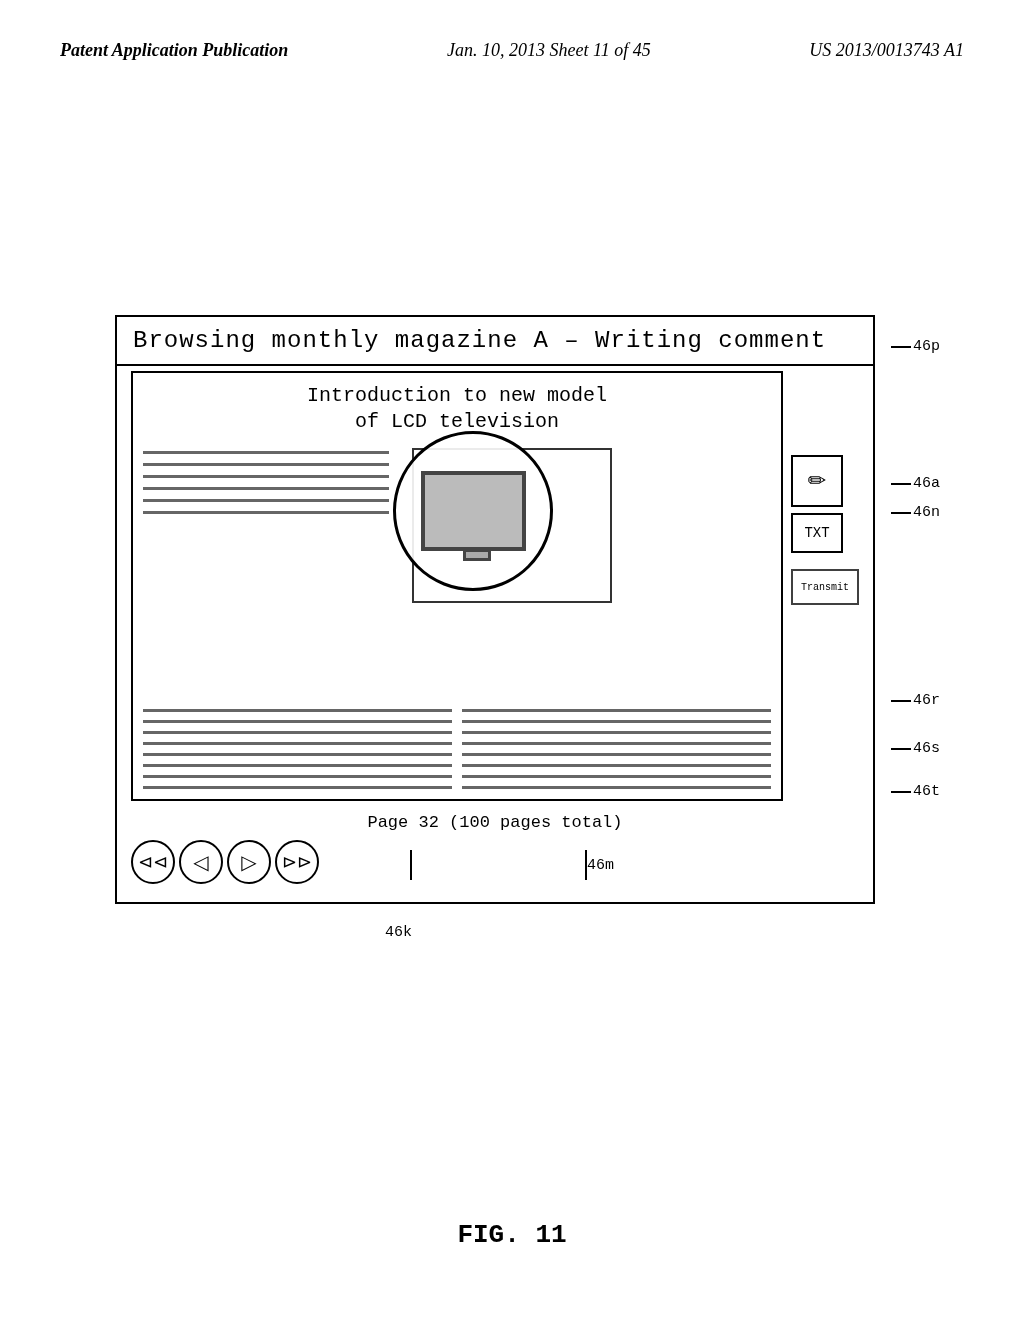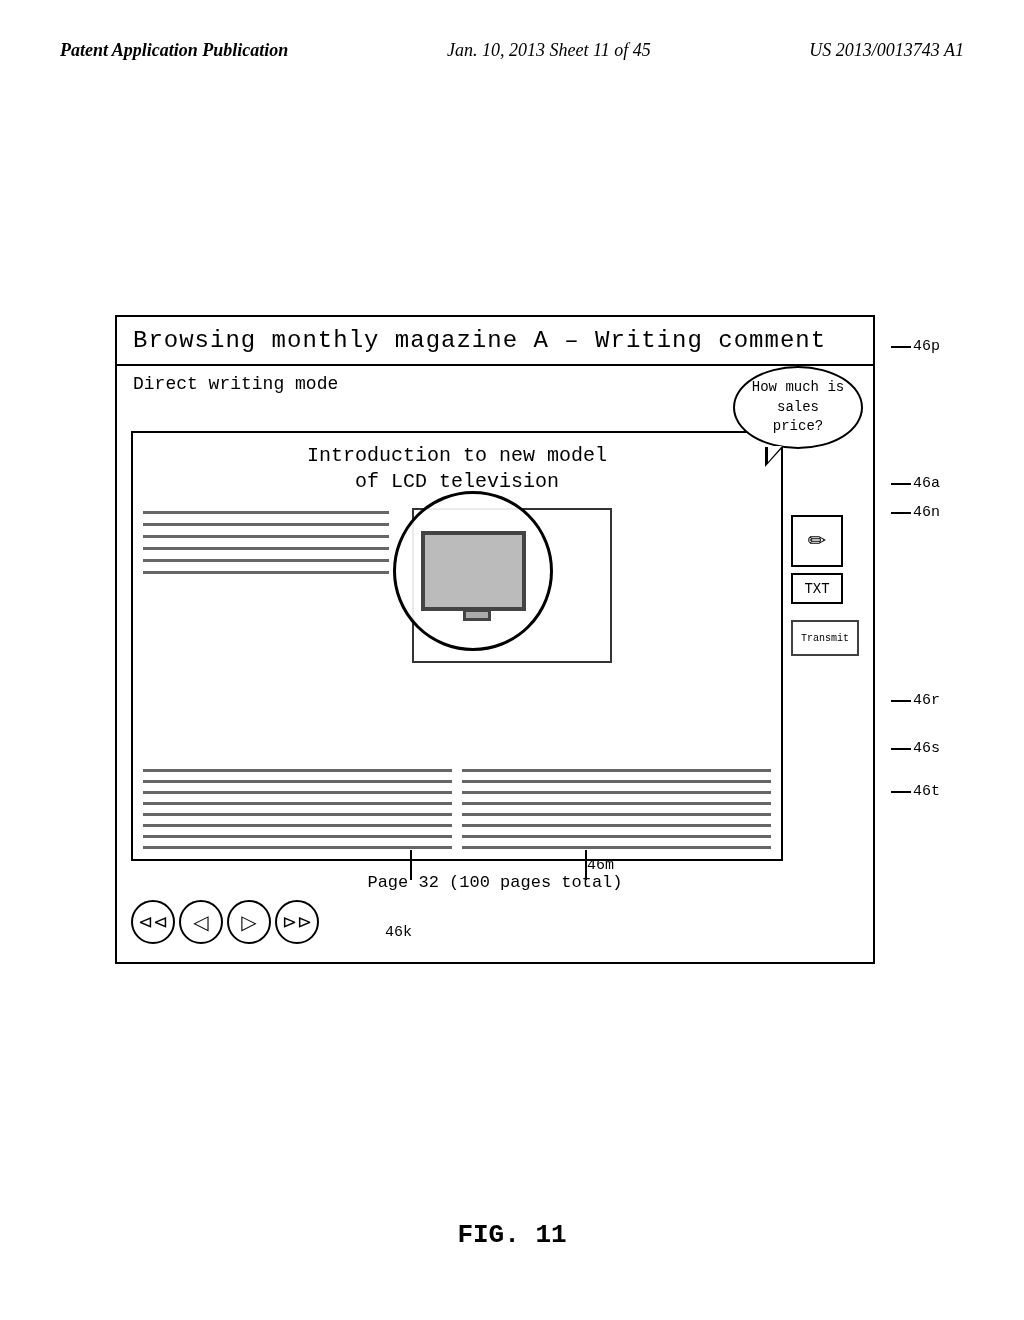--- a/index.html
+++ b/index.html
@@ -74,33 +74,20 @@
 </div>
 
 <div style="position:absolute; top:155px; left:55px; width:870px;">
 
   <div class="diagram-container">
 
     <div class="title-bar">
       <span>Browsing monthly magazine A – Writing comment</span>
     </div>
 
-    <div class="mode-bar" style="min-height:60px;">
-      <span>Direct writing mode</span>
-
-      
-      <div style="position:absolute; top:0px; right:10px; z-index:5;">
-        <div style="border:2px solid #000; border-radius:50%; padding:10px 14px; font-size:14px; font-family:'Courier New',monospace; text-align:center; width:130px; line-height:1.4; background:#fff; position:relative;">
-          <span>How much is<br>sales price?</span>
-          
-          <div style="position:absolute; bottom:-20px; left:30px; width:0; height:0; border-left:0px solid transparent; border-right:18px solid transparent; border-top:20px solid #000;"></div>
-          <div style="position:absolute; bottom:-15px; left:33px; width:0; height:0; border-left:0px solid transparent; border-right:14px solid transparent; border-top:16px solid #fff; z-index:1;"></div>
-        </div>
-      </div>
-    </div>
 
     <div style="display:flex; padding:5px 14px 8px; gap:8px; position:relative;">
 
       <div style="flex:1; border:2px solid #000; min-height:430px; position:relative; padding:10px;">
 
         <div style="text-align:center; font-size:20px; font-family:'Courier New',monospace; margin-bottom:6px; line-height:1.3;">
           <span>Introduction to new model</span><br>
           <span>of LCD television</span>
         </div>
 
@@ -151,21 +138,21 @@
 
       <div style="display:flex; flex-direction:column; gap:6px; align-items:flex-start; padding-top:8px; min-width:60px;">
 
         <div style="height:70px;"></div>
 
         <div style="display:flex; align-items:center; gap:4px;">
           <button style="width:52px; height:52px; border:2px solid #000; background:#fff; font-size:22px; cursor:pointer; display:flex; align-items:center; justify-content:center;">✏</button>
         </div>
 
         <div style="display:flex; align-items:center; gap:4px;">
-          <button style="width:52px; height:31px; border:2px solid #000; background:#fff; font-size:14px; font-family:'Courier New',monospace; cursor:pointer;">TXT</button>
+          <button style="width:52px; height:40px; border:2px solid #000; background:#fff; font-size:14px; font-family:'Courier New',monospace; cursor:pointer;">TXT</button>
         </div>
 
         <div style="display:flex; align-items:center; gap:4px; margin-top:10px;">
           <button style="width:68px; height:36px; border:2px solid #404040; background:#fff; font-size:10px; font-family:'Courier New',monospace; cursor:pointer;">Transmit</button>
         </div>
       </div>
 
     </div>
 
     <div style="padding:4px 14px 12px;">

